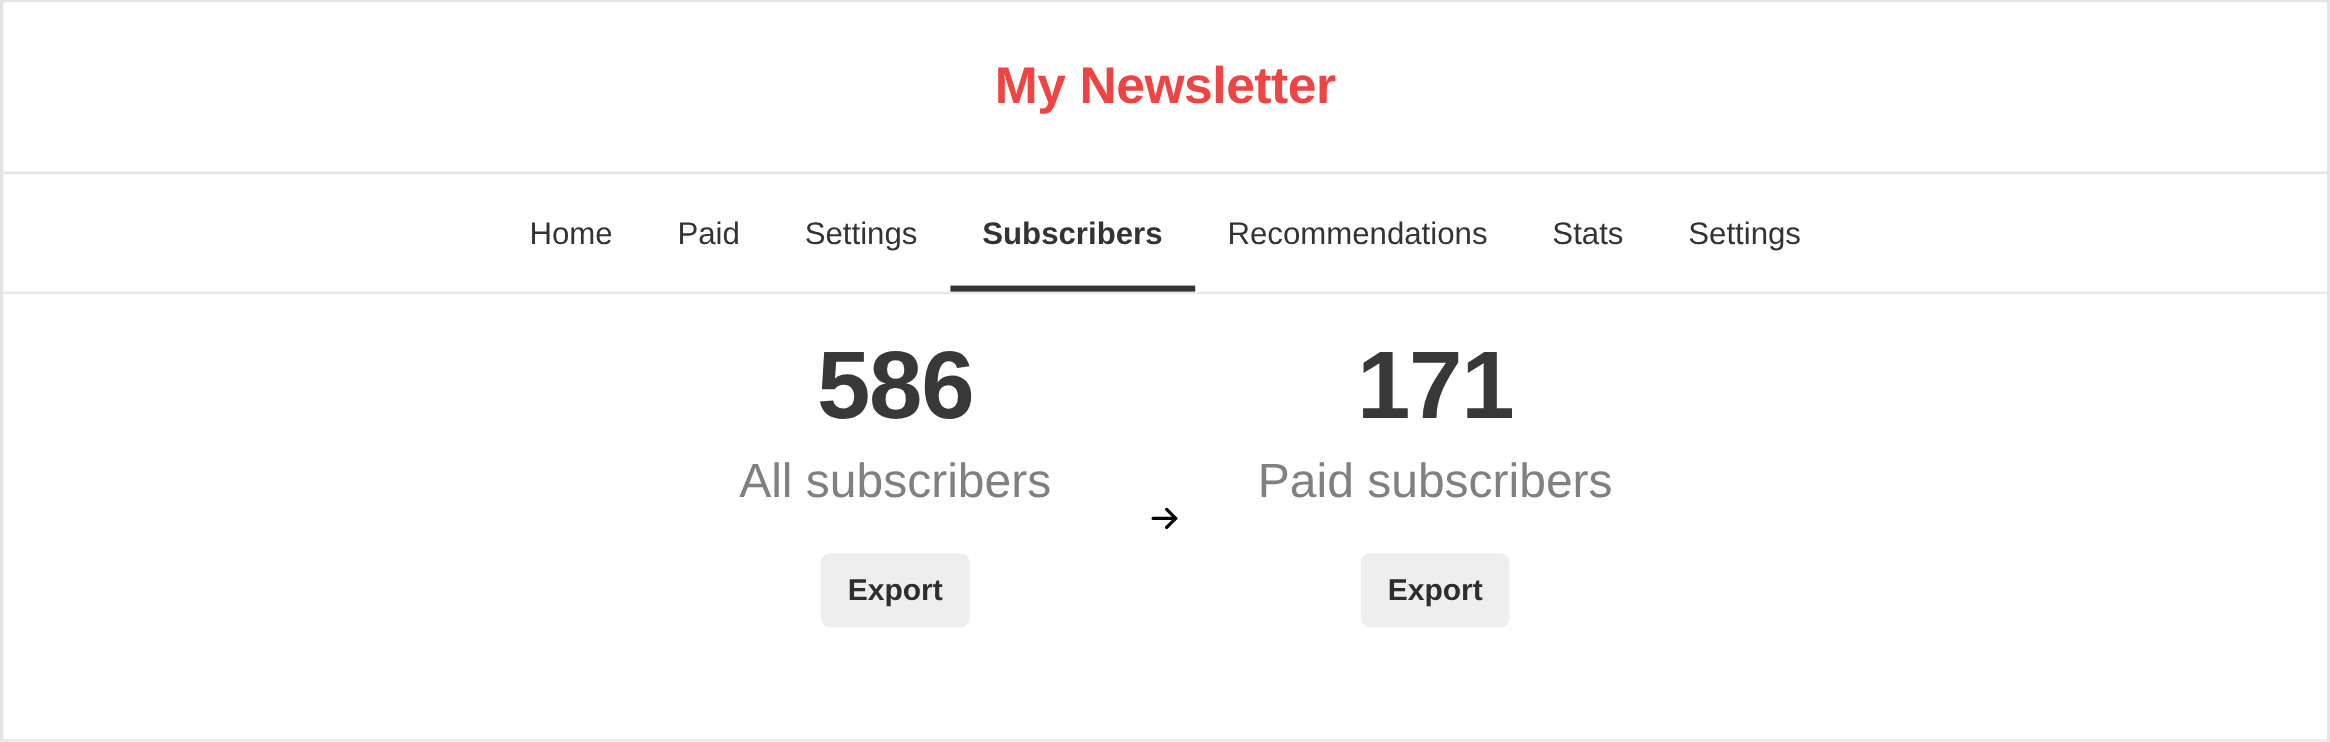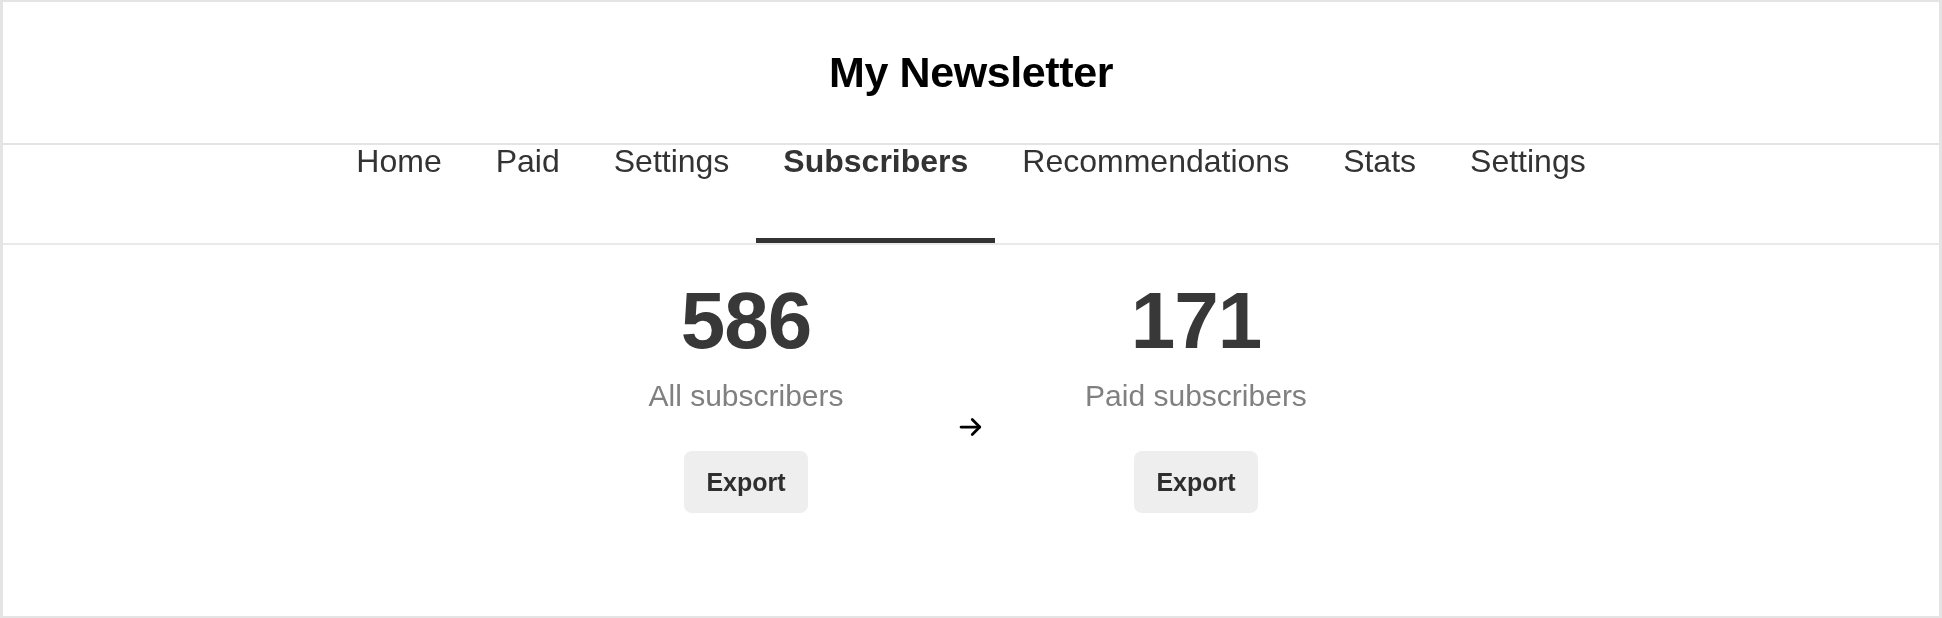--- a/index.html
+++ b/index.html
@@ -35,21 +35,21 @@
     box-sizing: border-box;
     border-bottom: 2px solid #e4e4e4;
     display: flex;
     align-items: center;
     justify-content: center;
     background: #ffffff;
   }
   .pub-title {
     font-size: 43px;
     font-weight: bold;
-    color: #000000;
+    color: #ef4444;
     letter-spacing: -0.4px;
     line-height: 1;
     margin: 0;
     padding: 0;
     white-space: nowrap;
   }
 
   
   .nav-bar {
     height: 100px;
@@ -65,23 +65,24 @@
     display: flex;
     align-items: stretch;
     gap: 0;
     list-style: none;
     margin: 0;
     padding: 0;
   }
   .nav-item {
     position: relative;
     display: flex;
+    align-items: center;
     justify-content: center;
     padding: 0 27px;
-    font-size: 32px;
+    font-size: 26px;
     color: #333333;
     white-space: nowrap;
     cursor: pointer;
     line-height: 1;
   }
   .nav-item.active {
     font-weight: bold;
   }
   .nav-item.active::after {
     content: "";
@@ -124,21 +125,21 @@
     line-height: 1;
     letter-spacing: -1px;
     margin: 0;
     height: 80px;
     display: flex;
     align-items: center;
   }
 
   .stat-label {
     margin-top: 20px;
-    font-size: 30px;
+    font-size: 40px;
     color: #808080;
     line-height: 1;
     white-space: nowrap;
   }
 
   .export-btn {
     margin-top: 40px;
     background: #eeeeee;
     border: none;
     border-radius: 8px;

